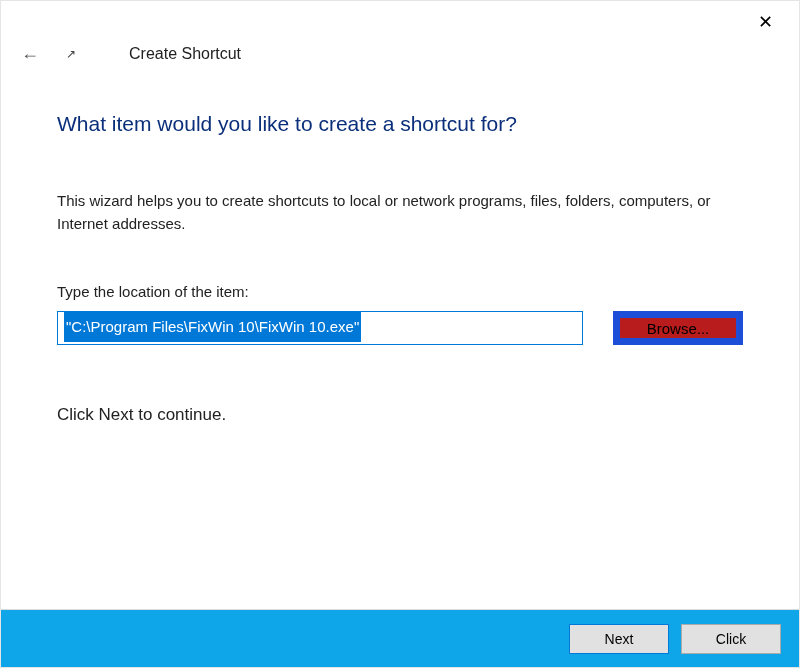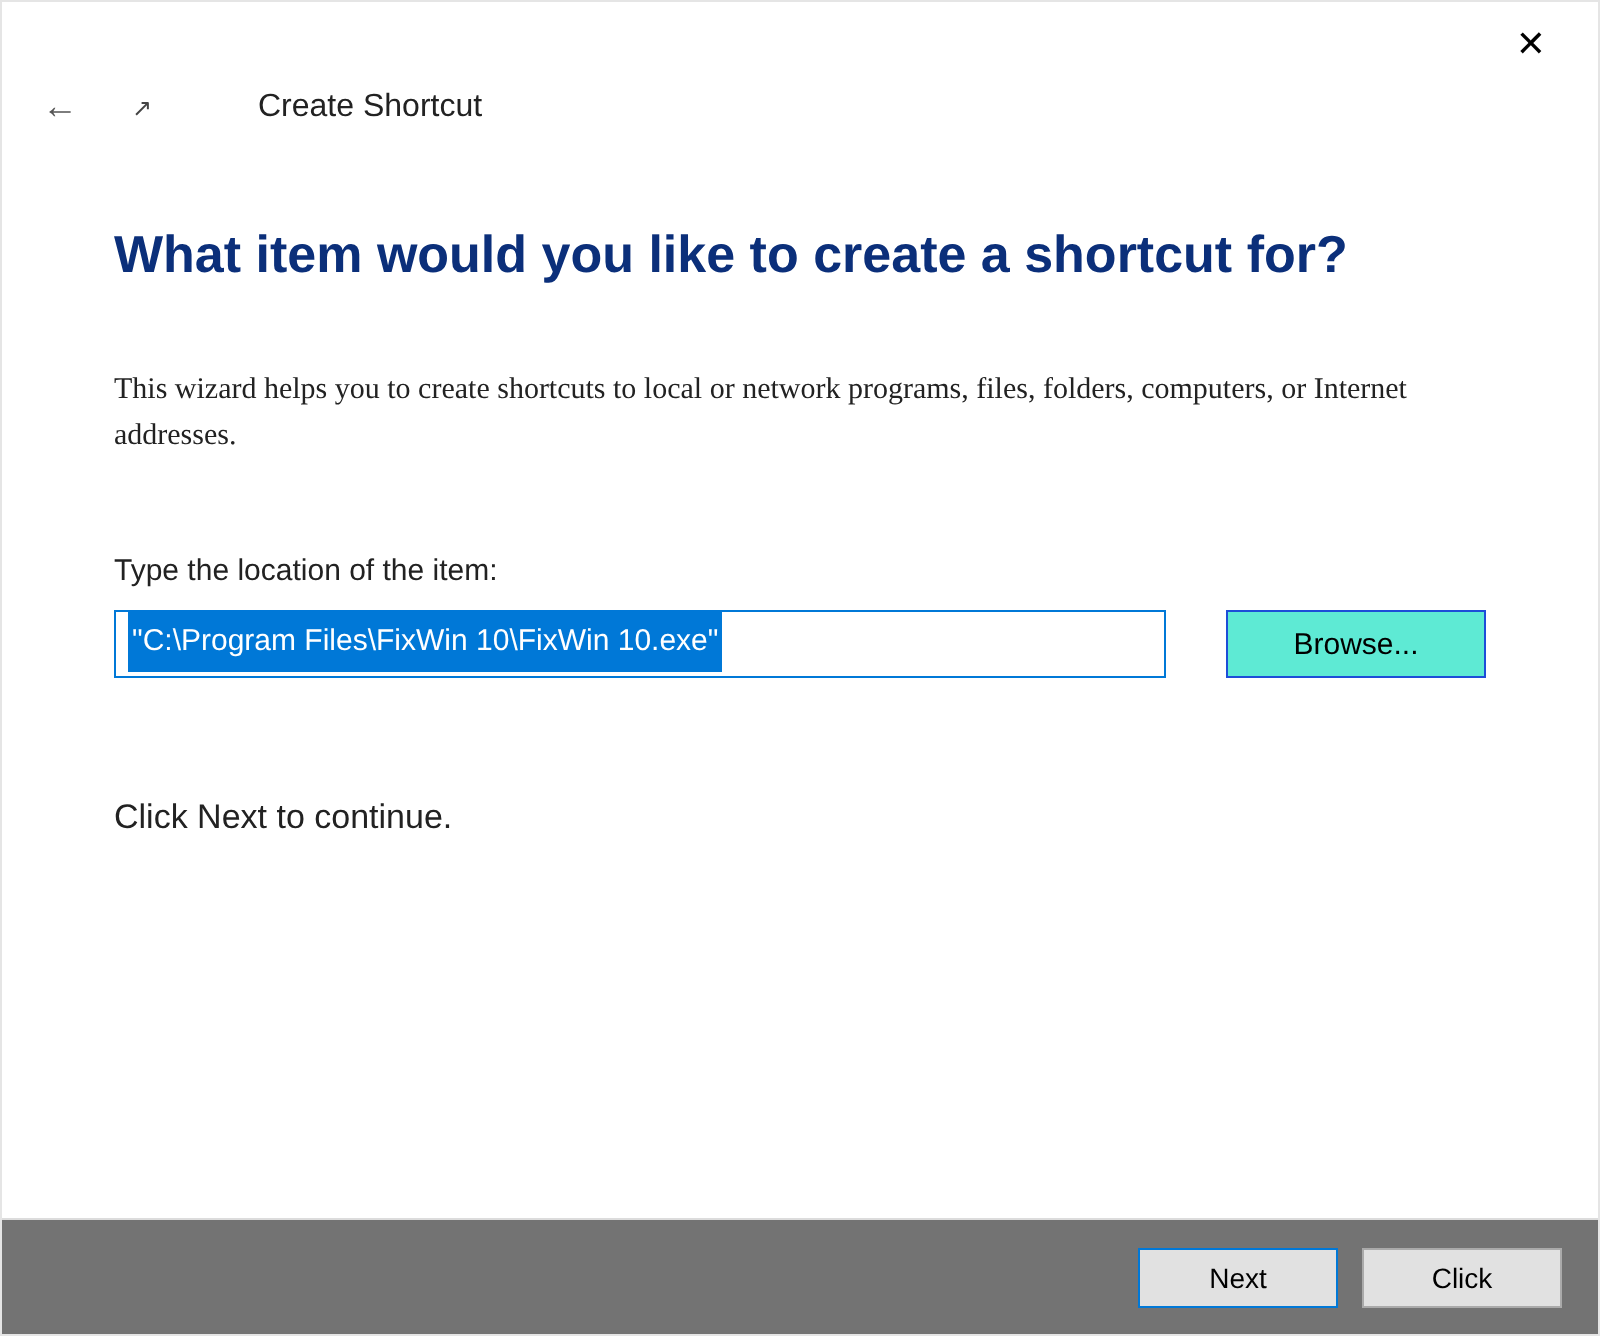--- a/index.html
+++ b/index.html
@@ -55,31 +55,30 @@
     font-size: 16px;
     color: #222;
     margin-left: 28px;
   }
   .content {
     padding: 40px 56px 0 56px;
     flex: 1;
   }
   .heading {
     color: #0b2f7a;
-    font-size: 26px;
-    font-weight: 700;
-    margin: 8px 0 41px 0;
+    font-size: 21px;
+    font-weight: 400;
+    margin: 8px 0 54px 0;
   }
   .para {
     font-size: 15px;
     color: #222;
     line-height: 1.5;
     margin: 0 0 48px 0;
     max-width: 660px;
-    font-family: Liberation Serif, serif;
   }
   .label {
     font-size: 15px;
     color: #222;
     margin-bottom: 11px;
   }
   .row {
     display: flex;
     gap: 30px;
     align-items: stretch;
@@ -97,35 +96,35 @@
   .path-input .sel {
     background: #0078d7;
     color: #fff;
     padding: 1px 2px;
     display: inline-block;
     line-height: 28px;
   }
   .browse-btn {
     width: 130px;
     height: 34px;
-    background: #5eead4;
-    border: 1px solid #1d4ed8;
+    background: #b91c1c;
+    border: 7px solid #1d4ed8;
     font-size: 15px;
     cursor: pointer;
     display:flex; align-items:center; justify-content:center;
   }
   .continue-hint {
     margin-top: 60px;
     font-size: 17px;
     color: #222;
   }
   .footer {
     height: 58px;
     border-top: 1px solid #dcdcdc;
-    background: #737373;
+    background: #0ea5e9;
     display: flex;
     justify-content: flex-end;
     align-items: center;
     gap: 12px;
     padding: 0 18px;
   }
   .footer button {
     height: 30px;
     min-width: 100px;
     background: #e1e1e1;

